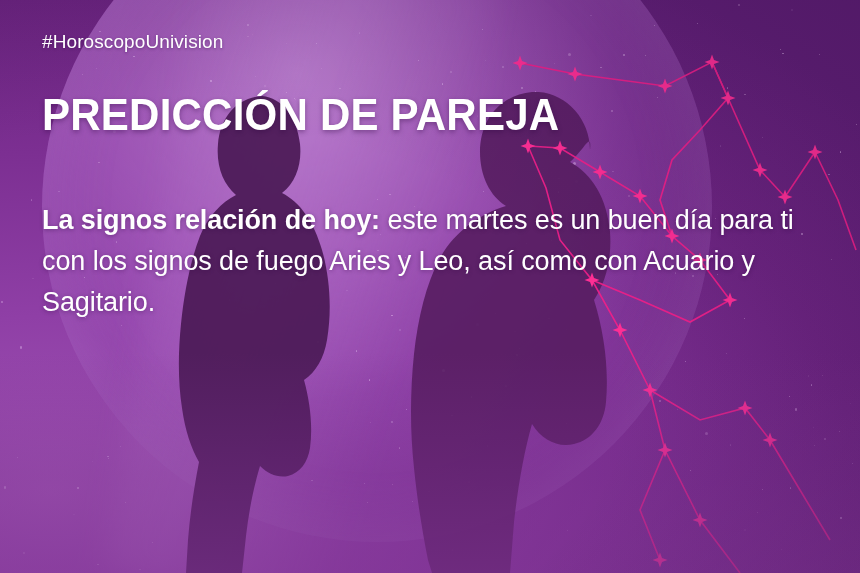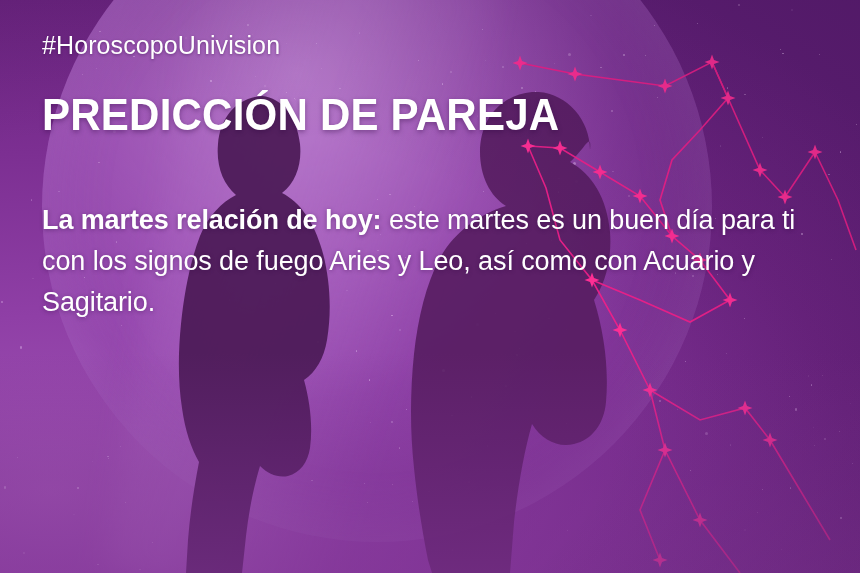--- a/index.html
+++ b/index.html
@@ -55,21 +55,21 @@
   .sil-man{left:392px;top:92px;width:300px;height:481px;}
   
   .constellation{position:absolute;left:0;top:0;width:860px;height:573px;}
   
   .stars{position:absolute;inset:0;}
   .st{position:absolute;border-radius:50%;background:#e8c6f2;}
   
   .content{position:absolute;left:0;top:0;width:860px;height:573px;}
   .hashtag{
     position:absolute;left:42px;top:31px;
-    font-size:25px;font-weight:400;color:#ffffff;
+    font-size:19px;font-weight:400;color:#ffffff;
     letter-spacing:.1px;
     text-shadow:0 1px 3px rgba(50,10,70,.45);
   }
   .title{
     position:absolute;left:42px;top:89px;
     font-size:45px;line-height:52px;
     font-weight:bold;color:#ffffff;
     letter-spacing:.2px;
     transform:scaleX(.935);transform-origin:left center;
     text-shadow:0 2px 6px rgba(45,8,62,.40);
@@ -342,19 +342,19 @@
   </svg>
 
   <div class="bottomfade"></div>
   <div class="vignette"></div>
 
   <div class="content">
     <div class="hashtag">#HoroscopoUnivision</div>
     <div class="title">PREDICCIÓN DE PAREJA</div>
     <div class="body">
       <p>
-        <b>La martes relación de hoy:</b><span> este martes es un buen día para ti con los signos de fuego Aries y Leo, así como con Acuario y Sagitario.</span>
+        <b>La signos relación de hoy:</b><span> este martes es un buen día para ti con los signos de fuego Aries y Leo, así como con Acuario y Sagitario.</span>
       </p>
       <div class="gap"></div>
     </div>
   </div>
 
 </div>
 
 </body></html>

